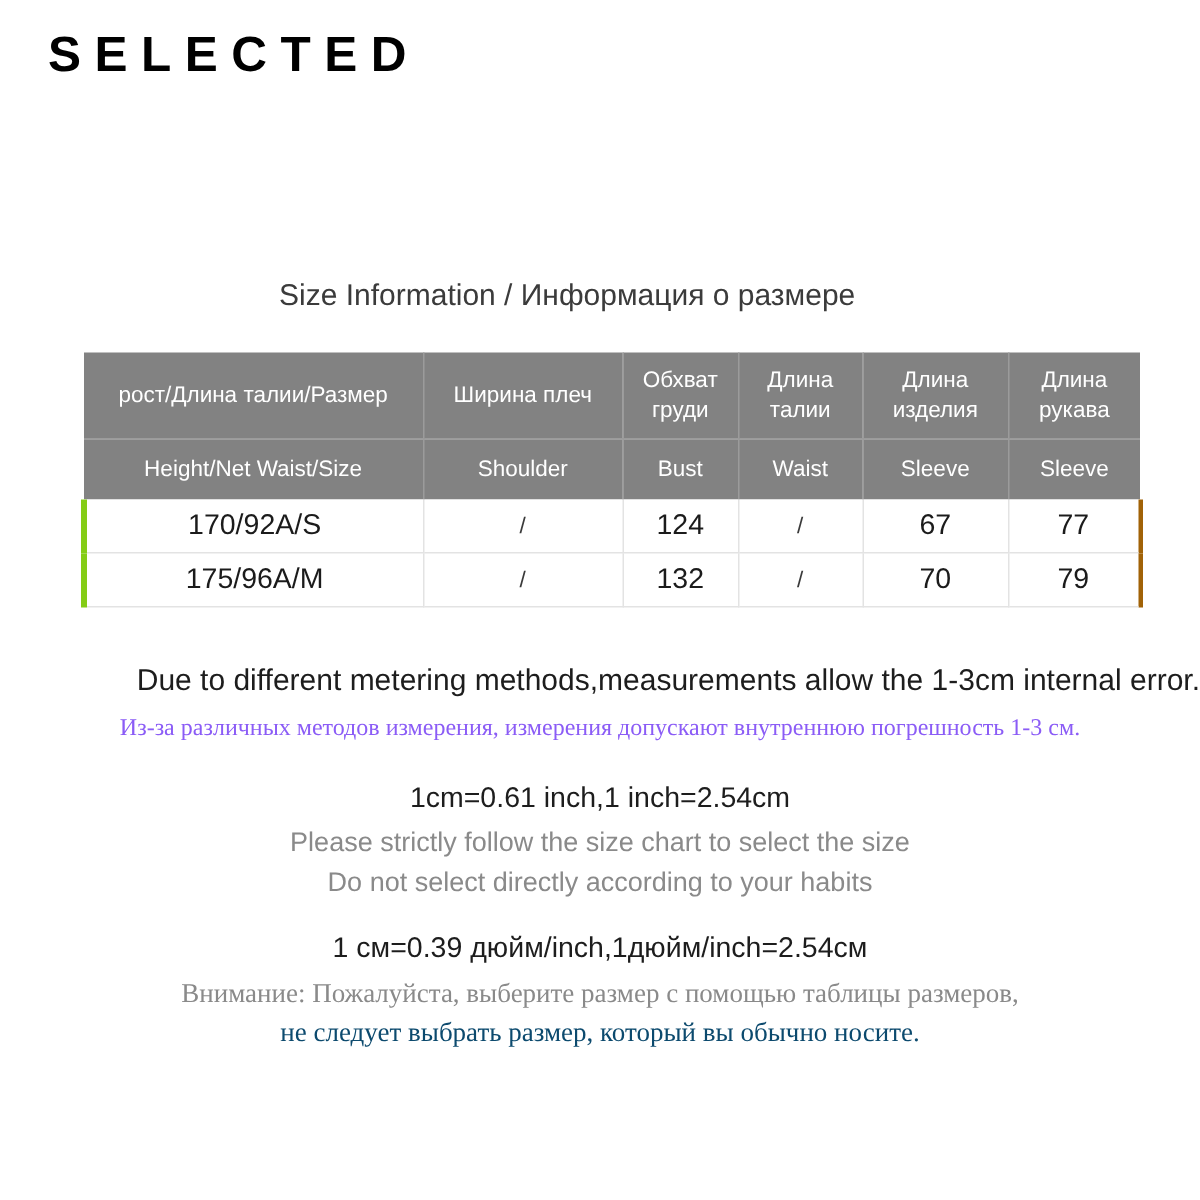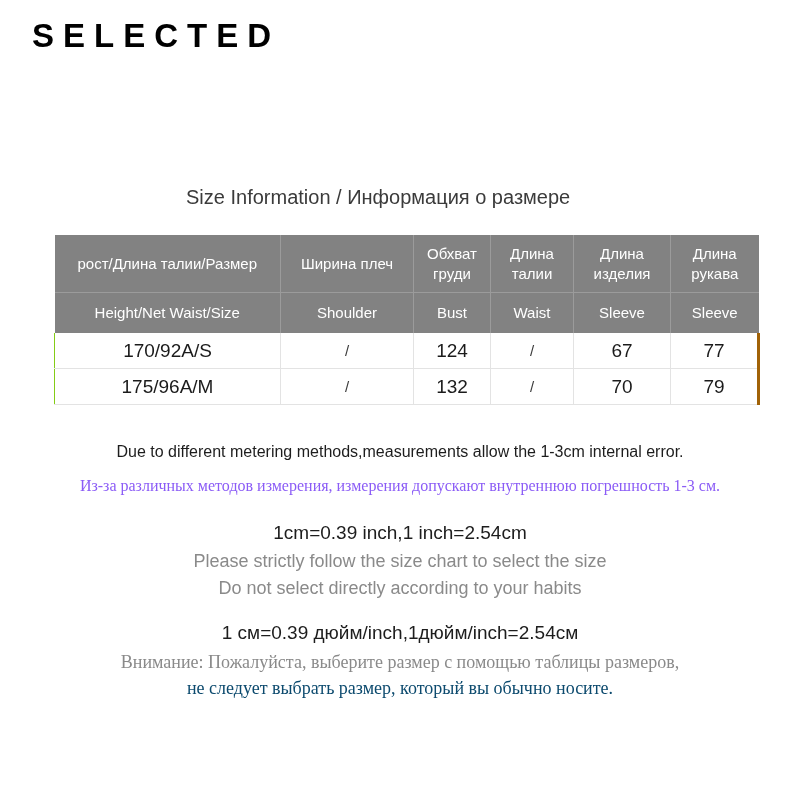--- a/index.html
+++ b/index.html
@@ -77,44 +77,45 @@
   }
   .data-row td {
     height: 35px;
     font-size: 19px;
     color: #1b1b1b;
     background: #ffffff;
     border-right: 1px solid #e3e3e3;
     border-bottom: 1px solid #e3e3e3;
     font-family: "Liberation Sans", sans-serif;
   }
-  .data-row td:first-child { border-left: 1px solid #84cc16; }
+  .data-row td:first-child { border-left: 4px solid #84cc16; }
   .data-row td:last-child { border-right: 3px solid #a16207; }
   .data-row .slash { font-size: 15px; color: #3a3a3a; }
 
   
   col.c0 { width: 226px; }
   col.c1 { width: 133px; }
   col.c2 { width: 77px; }
   col.c3 { width: 83px; }
   col.c4 { width: 97px; }
   col.c5 { width: 88px; }
 
   
   .note {
     position: absolute;
     width: 800px;
     text-align: center;
     white-space: nowrap;
   }
   .note-en-dark {
     top: 443px;
-    font-size: 16px;
+    font-size: 20px;
     color: #1d1d1d;
     font-family: "Liberation Sans", sans-serif;
+    text-align: right;
   }
   .note-ru-serif-1 {
     top: 477px;
     font-size: 16px;
     color: #8b5cf6;
     font-family: "Liberation Serif", serif;
   }
   .note-conv-en {
     top: 522px;
     font-size: 19px;
@@ -202,19 +203,19 @@
         <td>70</td>
         <td>79</td>
       </tr>
     </tbody>
   </table>
 </div>
 
 <div class="note note-en-dark">Due to different metering methods,measurements allow the 1-3cm internal error.</div>
 <div class="note note-ru-serif-1">Из-за различных методов измерения, измерения допускают внутреннюю погрешность 1-3 см.</div>
 
-<div class="note note-conv-en">1cm=0.39 inch,1 inch=2.54cm</div>
+<div class="note note-conv-en">1cm=0.61 inch,1 inch=2.54cm</div>
 <div class="note note-grey-1">Please strictly follow the size chart to select the size</div>
 <div class="note note-grey-2">Do not select directly according to your habits</div>
 
 <div class="note note-conv-ru">1 см=0.39 дюйм/inch,1дюйм/inch=2.54см</div>
 <div class="note note-ru-serif-2">Внимание: Пожалуйста, выберите размер с помощью таблицы размеров,</div>
 <div class="note note-ru-serif-3">не следует выбрать размер, который вы обычно носите.</div>
 
 </body></html>

